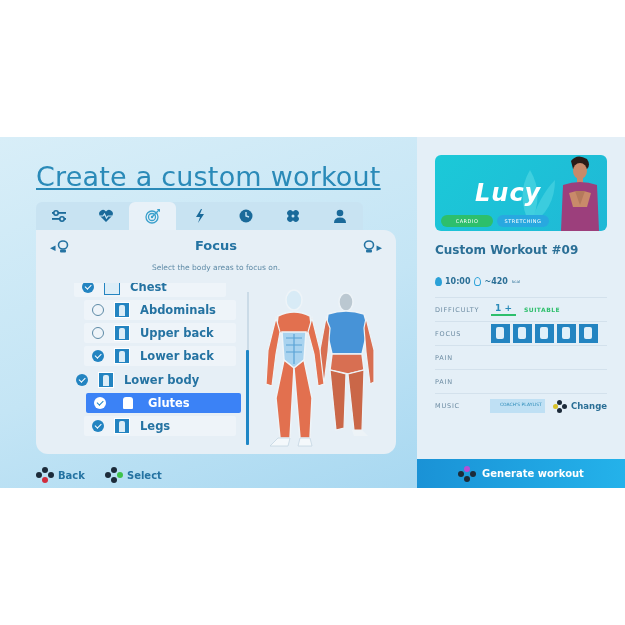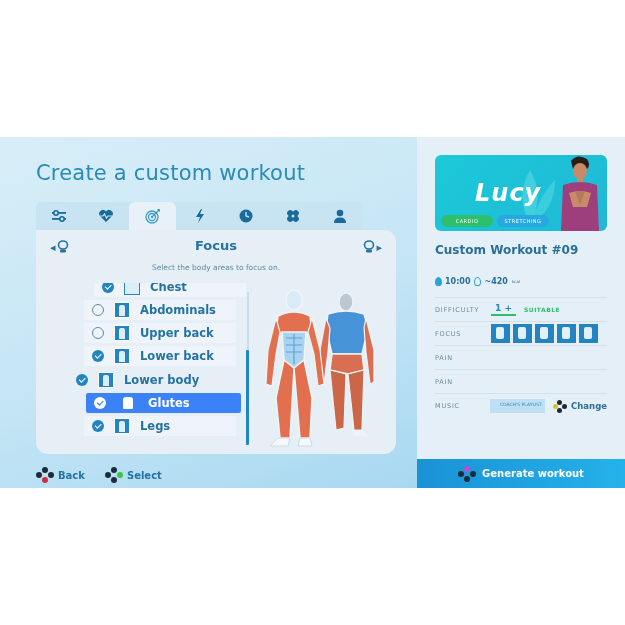--- a/index.html
+++ b/index.html
@@ -1,21 +1,21 @@
 <!DOCTYPE html>
 <html><head>
 <meta charset="utf-8">
 <style>
   * { box-sizing: border-box; margin: 0; padding: 0; }
   html, body { width: 625px; height: 625px; background: #ffffff; overflow: hidden; font-family: "DejaVu Sans", sans-serif; }
   .screen { position: absolute; left: 0; top: 137px; width: 625px; height: 351px; background: linear-gradient(180deg, #cfe9f6 0%, #bfe2f4 60%, #a9d9f1 100%); overflow: hidden; }
   .left-bg { position: absolute; left: 0; top: 0; width: 417px; height: 351px; background: linear-gradient(160deg, #d8eef8 0%, #c4e5f5 55%, #a8d8f1 100%); }
   .right-panel { position: absolute; left: 417px; top: 0; width: 208px; height: 351px; background: #e4eff7; }
 
-  .page-title { position: absolute; left: 36px; top: 24px; font-size: 21px; color: #2a8ab8; letter-spacing: 0.2px; font-family: "DejaVu Sans", sans-serif; }
+  .page-title { position: absolute; left: 36px; top: 24px; font-size: 27px; color: #2a8ab8; letter-spacing: 0.2px; font-family: "DejaVu Sans", sans-serif; text-decoration: underline; }
 
   .tabs { position: absolute; left: 36px; top: 65px; width: 327px; height: 28px; background: #c8e3f2; border-radius: 6px 6px 0 0; display: flex; }
   .tab { flex: 1; display: flex; align-items: center; justify-content: center; color: #1a6a9a; }
   .tab.active { background: #e8f1f8; border-radius: 6px 6px 0 0; color: #3aa0cc; }
   .tab svg { width: 16px; height: 16px; }
 
   .card { position: absolute; left: 36px; top: 93px; width: 360px; height: 224px; background: #e6eff6; border-radius: 0 12px 12px 12px; }
   .card-header { position: absolute; left: 0; top: 8px; width: 100%; text-align: center; font-size: 13px; font-weight: bold; color: #2573a2; }
   .card-sub { position: absolute; left: 0; top: 33px; width: 100%; text-align: center; font-size: 7.5px; color: #5e8aa6; }
   .bumper { position: absolute; top: 10px; color: #2573a2; font-size: 11px; display: flex; align-items: center; gap: 1px; }
@@ -148,21 +148,21 @@
     <div class="bumper r">
       <svg width="12" height="14" viewBox="0 0 12 14">
           <ellipse cx="6" cy="5" rx="4.5" ry="4" fill="none" stroke="#2573a2" stroke-width="1.6"></ellipse>
           <rect x="3" y="9.5" width="6" height="3" rx="1" fill="#2573a2"></rect>
         </svg>
       <span>▸</span>
     </div>
     <div class="card-sub">Select the body areas to focus on.</div>
 
     <div class="list">
-      <div class="row" style="left:28px; top:-6px; width:152px;">
+      <div class="row" style="left:8px; top:-6px; width:152px;">
         <span class="chk on" style="margin-left:8px;"></span>
         <span class="thumb" style="background:#dcedf7;border-color:#2384c1;"></span>
         <span class="lbl">Chest</span>
       </div>
       <div class="row" style="left:18px; top:17px; width:152px;">
         <span class="chk off" style="margin-left:8px;"></span>
         <span class="thumb"></span>
         <span class="lbl">Abdominals</span>
       </div>
       <div class="row" style="left:18px; top:40px; width:152px;">

